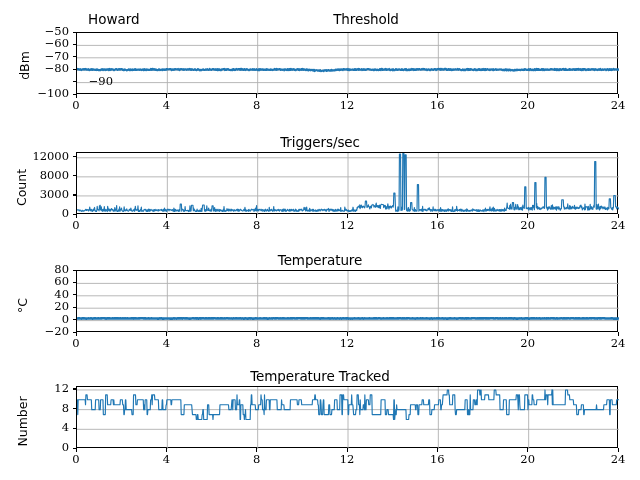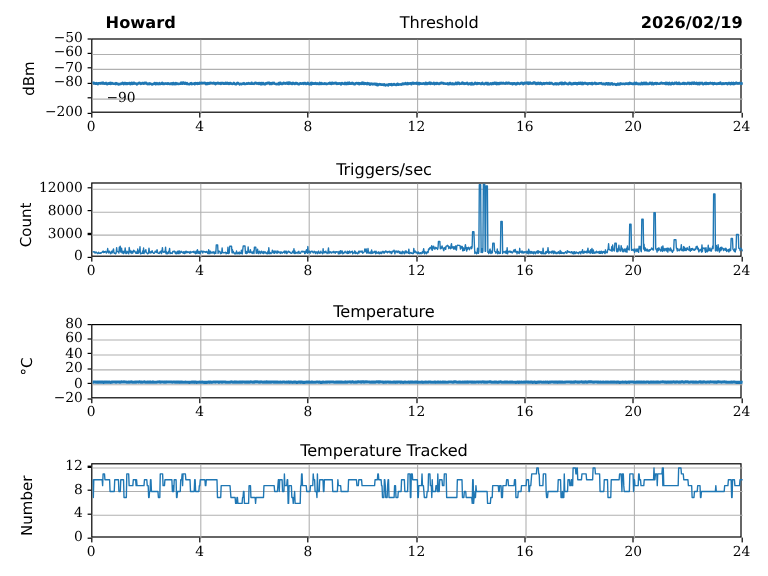--- a/index.html
+++ b/index.html
@@ -46,21 +46,20 @@
     font-family: "DejaVu Sans", sans-serif;
     white-space: nowrap;
     letter-spacing: -0.1px;
   }
   .hdr-left, .hdr-right {
     position: absolute;
     font-size: 13.5px;
     color: #000000;
     font-family: "DejaVu Sans", sans-serif;
     white-space: nowrap;
-    font-weight: bold;
   }
   .ytick {
     position: absolute;
     right: 0;
     text-align: right;
     font-size: 11.5px;
     color: #000000;
     font-family: "DejaVu Serif", serif;
     white-space: nowrap;
     line-height: 1;
@@ -89,21 +88,20 @@
     background: #000000;
   }
 </style>
 </head>
 <body>
 
 <div id="figure">
 
   <div class="hdr-left" style="left:88px; top:11px;">Howard</div>
 
-  <div class="hdr-right" style="right:21px; top:11px;">2026/02/19</div>
 
   <div class="panel">
     <div class="title" style="left:0; top:11px; width:640px;padding-left:46px;">Threshold</div>
     <div class="ylabel" style="left:-6px; top:58px; width:60px;">dBm</div>
     <div class="plotframe" id="frame0" style="left:76px; top:32px; width:542px; height:62px;">
         <svg class="plotsvg" width="542" height="62" viewBox="0 0 542 62">
           <line x1="90.33333333333333" x2="90.33333333333333" y1="0" y2="62" stroke="#b0b0b0" stroke-width="0.9"></line>
           <line x1="180.66666666666666" x2="180.66666666666666" y1="0" y2="62" stroke="#b0b0b0" stroke-width="0.9"></line>
           <line x1="271" x2="271" y1="0" y2="62" stroke="#b0b0b0" stroke-width="0.9"></line>
           <line x1="361.3333333333333" x2="361.3333333333333" y1="0" y2="62" stroke="#b0b0b0" stroke-width="0.9"></line>
@@ -177,21 +175,21 @@
     <div class="ytick" style="left: 0px; width: 69px; top: 26px;">−50</div>
     <div class="tickmark" style="left: 72.5px; top: 43.9px; width: 3.5px; height: 1.1px;"></div>
     <div class="ytick" style="left: 0px; width: 69px; top: 38.4px;">−60</div>
     <div class="tickmark" style="left: 72.5px; top: 56.3px; width: 3.5px; height: 1.1px;"></div>
     <div class="ytick" style="left: 0px; width: 69px; top: 50.8px;">−70</div>
     <div class="tickmark" style="left: 72.5px; top: 68.7px; width: 3.5px; height: 1.1px;"></div>
     <div class="ytick" style="left: 0px; width: 69px; top: 63.2px;">−80</div>
     <div class="tickmark" style="left: 72.5px; top: 81.1px; width: 3.5px; height: 1.1px;"></div>
     <div class="ytick" style="left: 0px; width: 69px; top: 75.6px; margin-left: 44px;">−90</div>
     <div class="tickmark" style="left: 72.5px; top: 93.5px; width: 3.5px; height: 1.1px;"></div>
-    <div class="ytick" style="left: 0px; width: 69px; top: 88px;">−200</div>
+    <div class="ytick" style="left: 0px; width: 69px; top: 88px;">−100</div>
     <div class="tickmark" style="left: 75.5px; top: 94px; width: 1.1px; height: 3.5px;"></div>
     <div class="xtick" style="left: 51px; width: 50px; top: 100px;">0</div>
     <div class="tickmark" style="left: 165.833px; top: 94px; width: 1.1px; height: 3.5px;"></div>
     <div class="xtick" style="left: 141.333px; width: 50px; top: 100px;">4</div>
     <div class="tickmark" style="left: 256.167px; top: 94px; width: 1.1px; height: 3.5px;"></div>
     <div class="xtick" style="left: 231.667px; width: 50px; top: 100px;">8</div>
     <div class="tickmark" style="left: 346.5px; top: 94px; width: 1.1px; height: 3.5px;"></div>
     <div class="xtick" style="left: 322px; width: 50px; top: 100px;">12</div>
     <div class="tickmark" style="left: 436.833px; top: 94px; width: 1.1px; height: 3.5px;"></div>
     <div class="xtick" style="left: 412.333px; width: 50px; top: 100px;">16</div>

